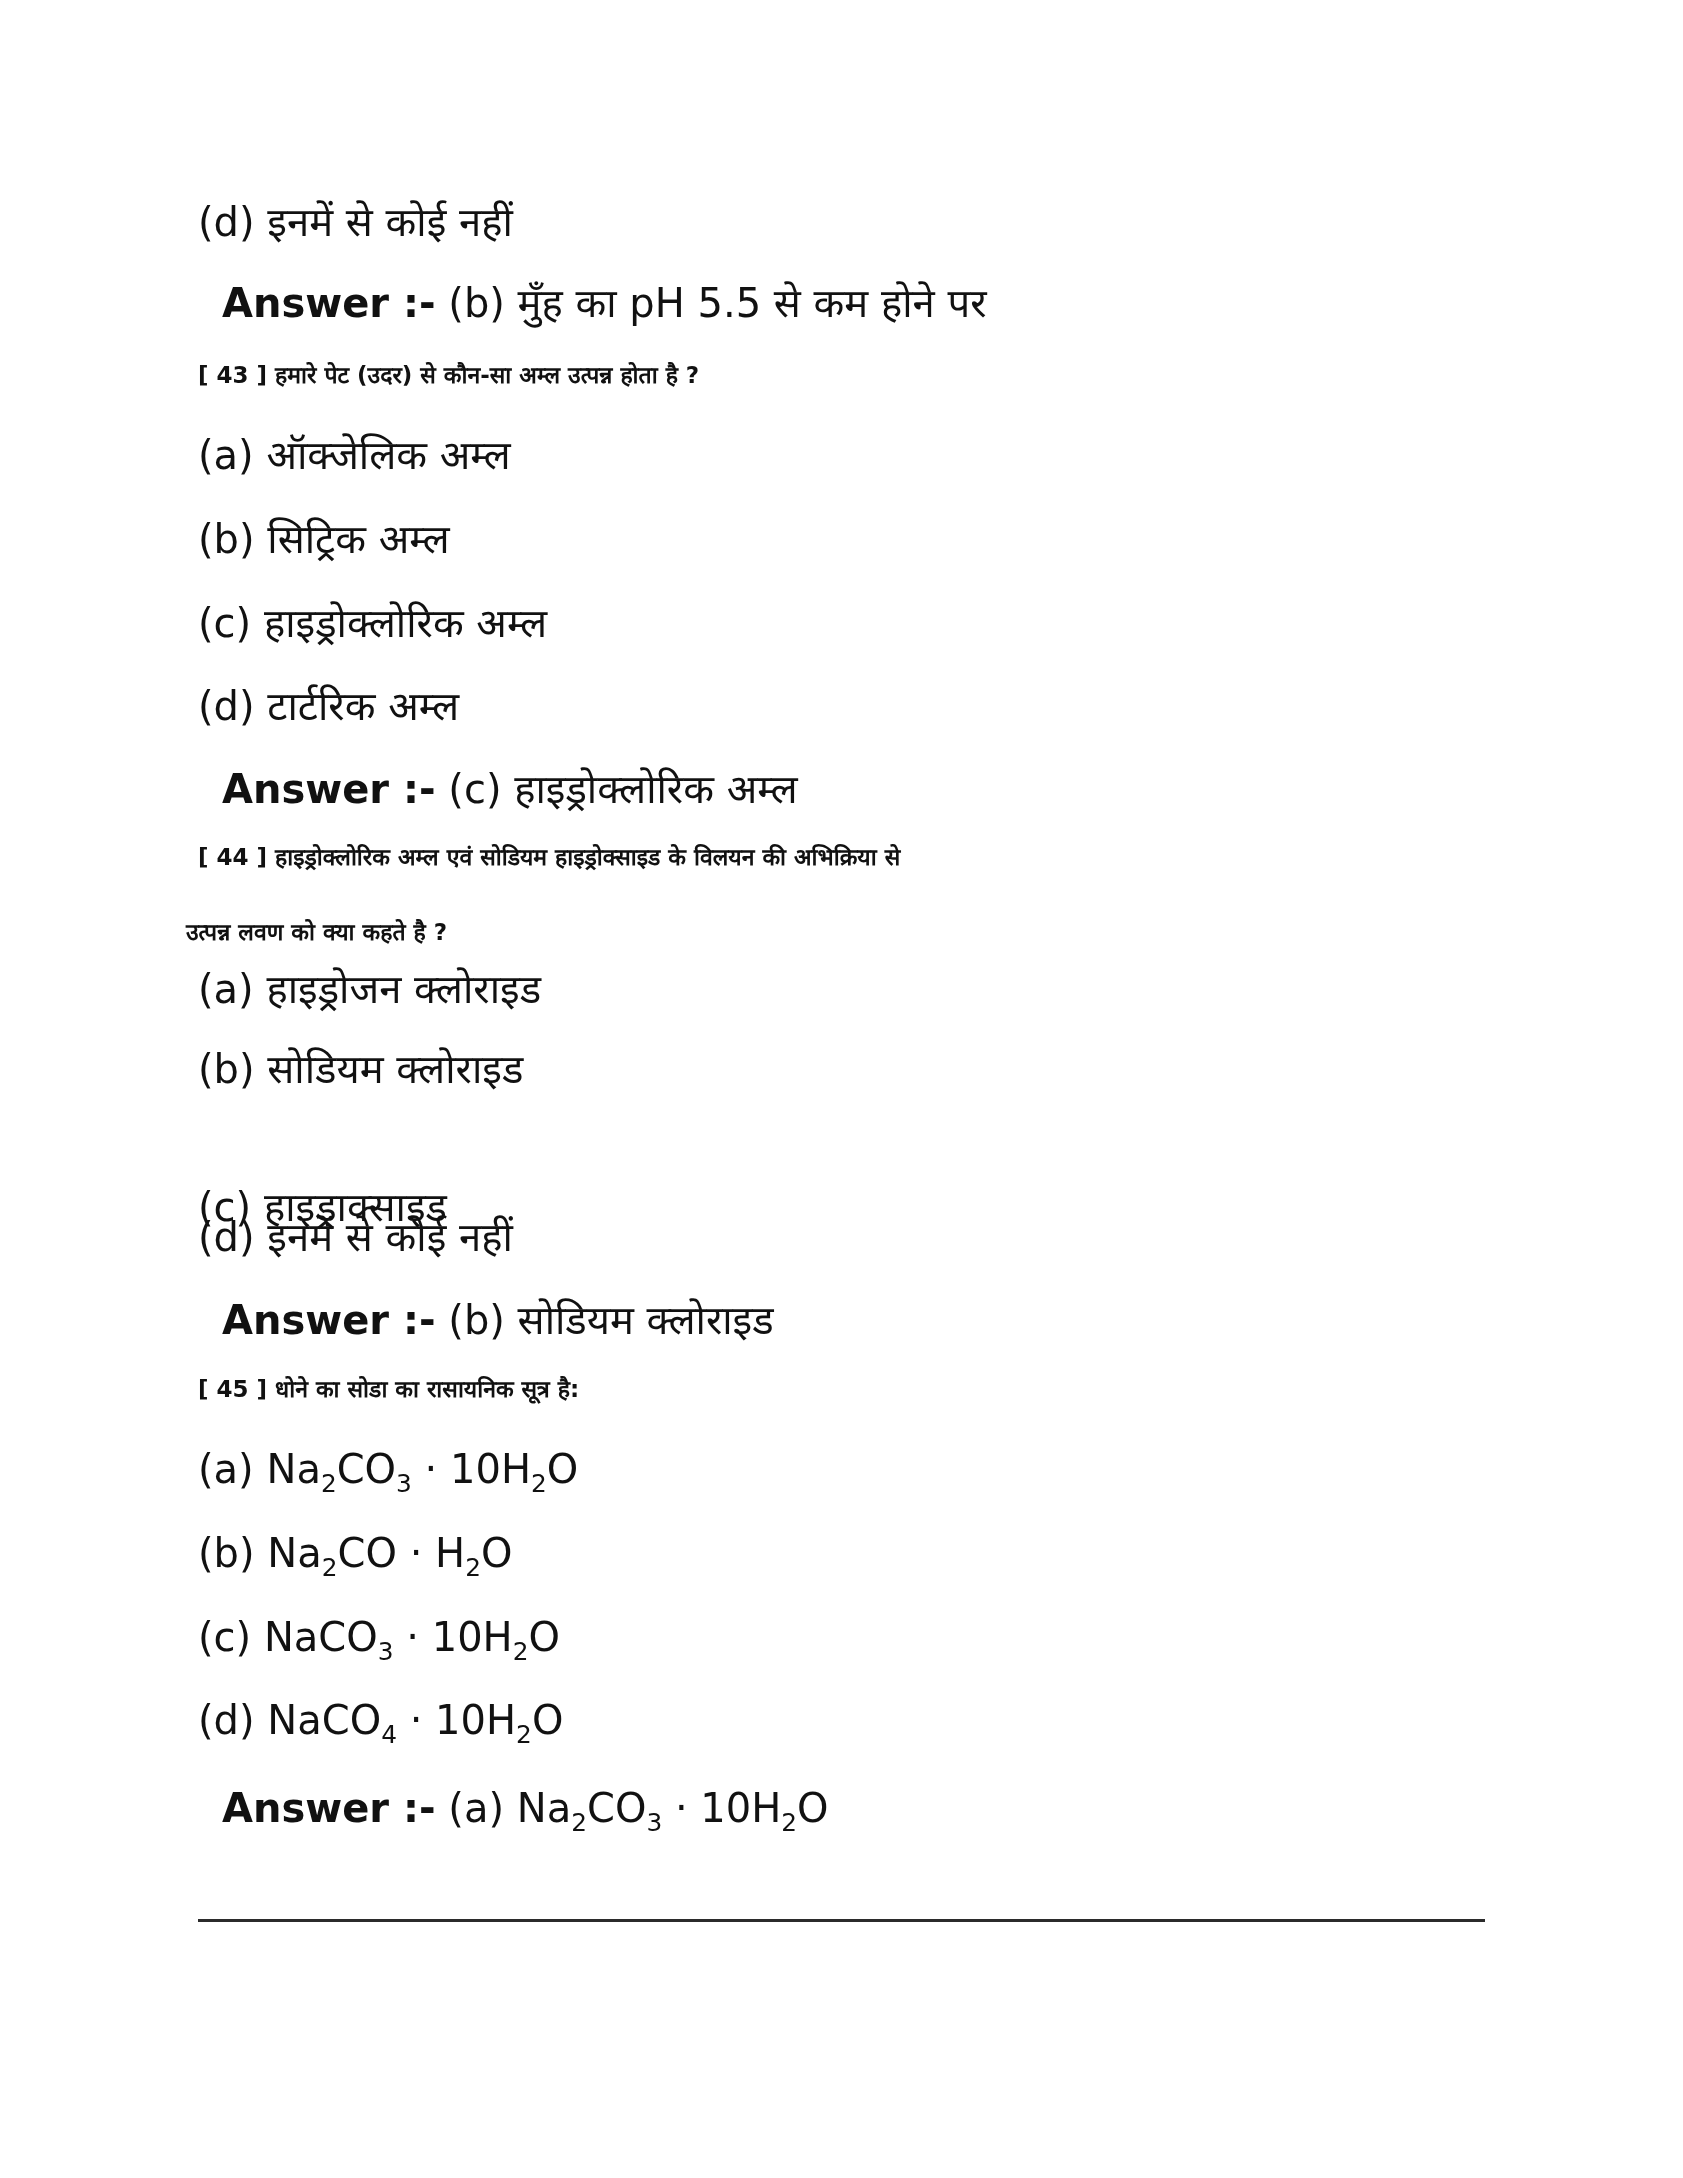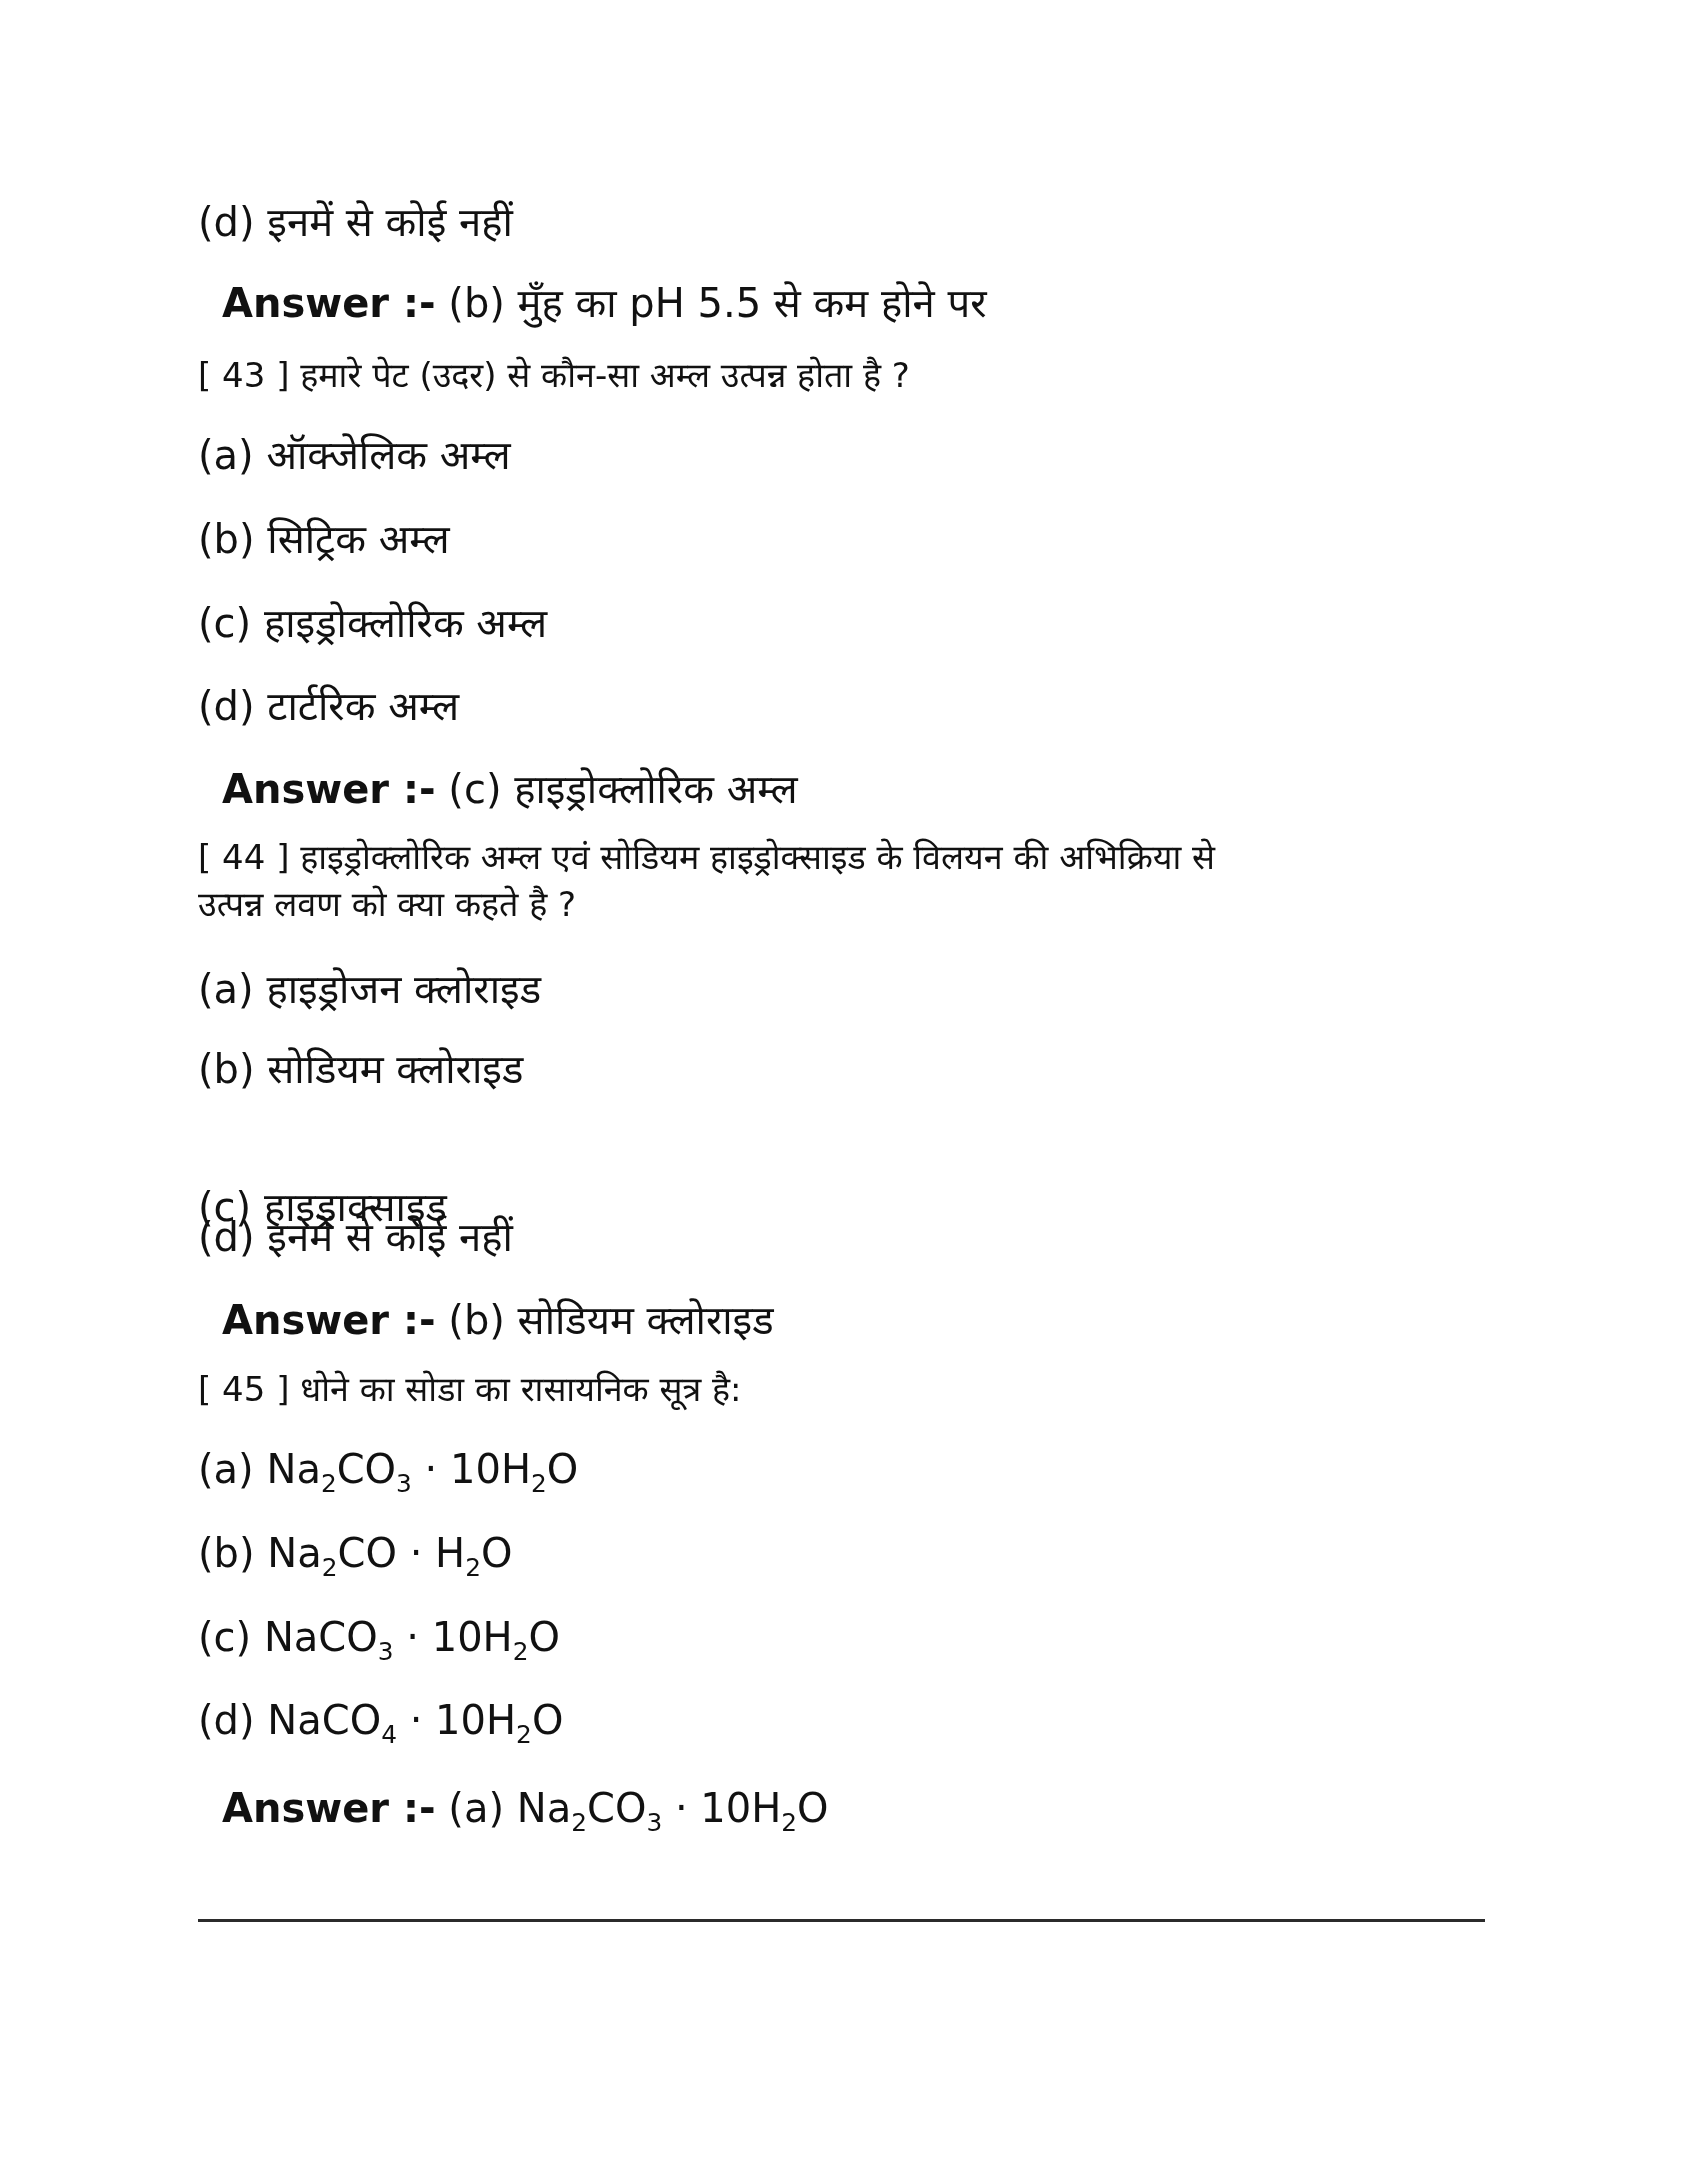--- a/index.html
+++ b/index.html
@@ -3,22 +3,22 @@
 <meta charset="utf-8">
 <style>
   html, body { margin: 0; padding: 0; background: #ffffff; }
   body { width: 1683px; height: 2178px; position: relative; overflow: hidden;
          font-family: "DejaVu Sans", "Liberation Sans", sans-serif; color: #111111; }
   .line { position: absolute; left: 198px; height: 50px; line-height: 50px;
           white-space: nowrap; font-size: 40px; transform: translateY(-25px); }
   .opt { font-weight: normal; }
   .ans { left: 222px; }
   .ans .lbl { font-weight: bold; }
-  .q { font-weight: normal; font-size: 34px; }
-  .q2 { left: 198px; }
+  .q { font-weight: bold; font-size: 23px; }
+  .q2 { left: 186px; margin-top: 28px; }
   .sub { font-size: 0.62em; vertical-align: -0.35em; line-height: 0; }
   .rule { position: absolute; left: 198px; top: 1919px; width: 1287px; height: 3px; background: #2b2b2b; }
 </style>
 </head>
 <body>
 
 <div class="line opt" style="top:222px">
   <span>(d)</span>
   <span>इनमें से कोई नहीं</span>
 </div>

